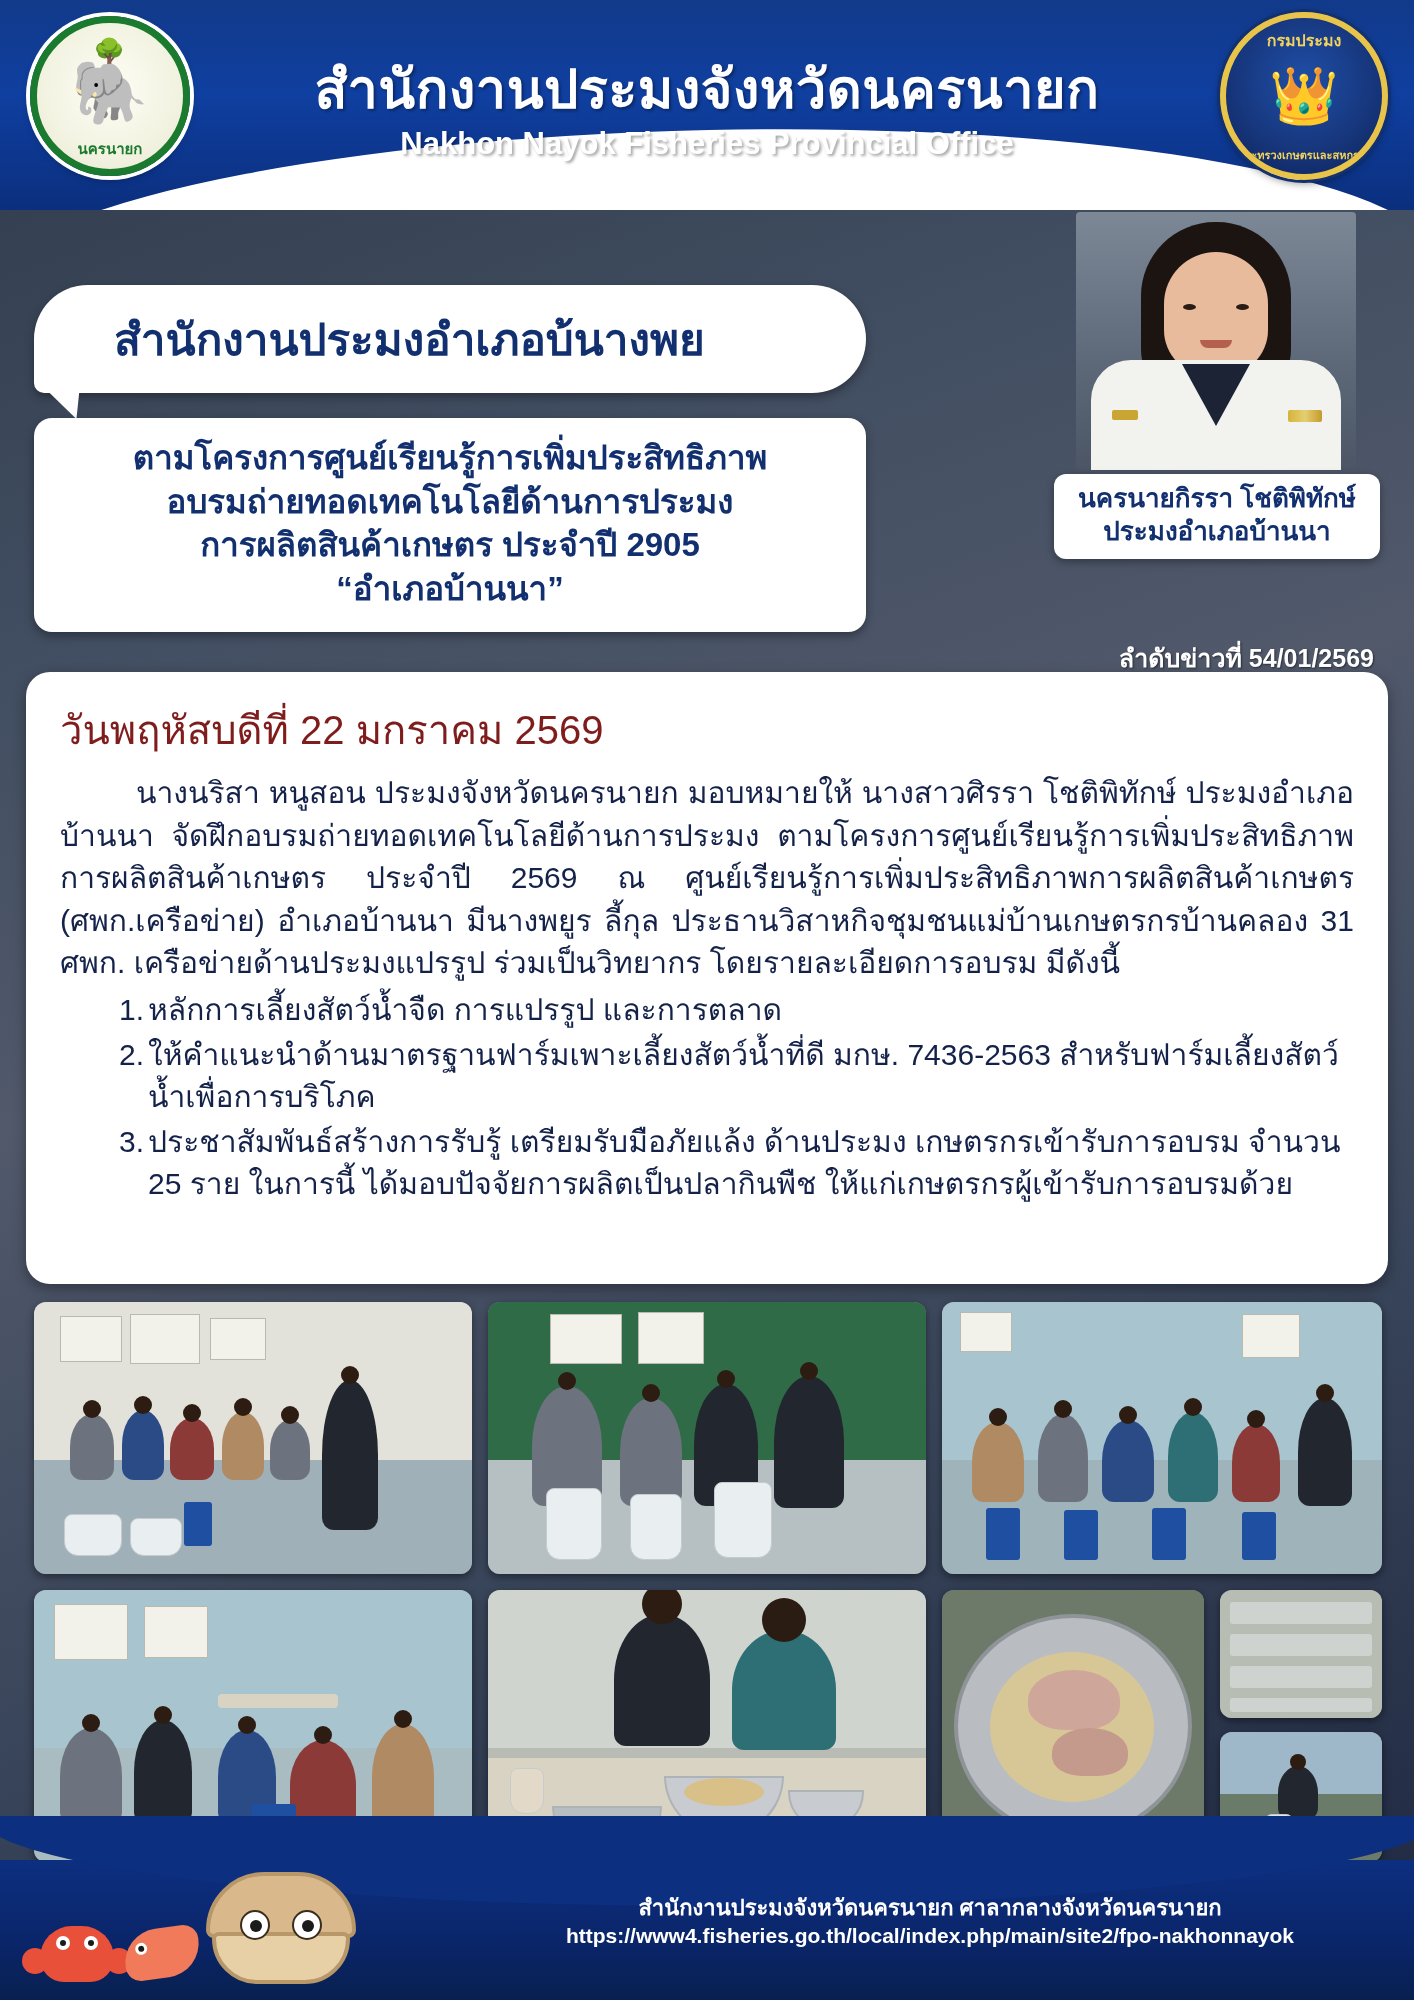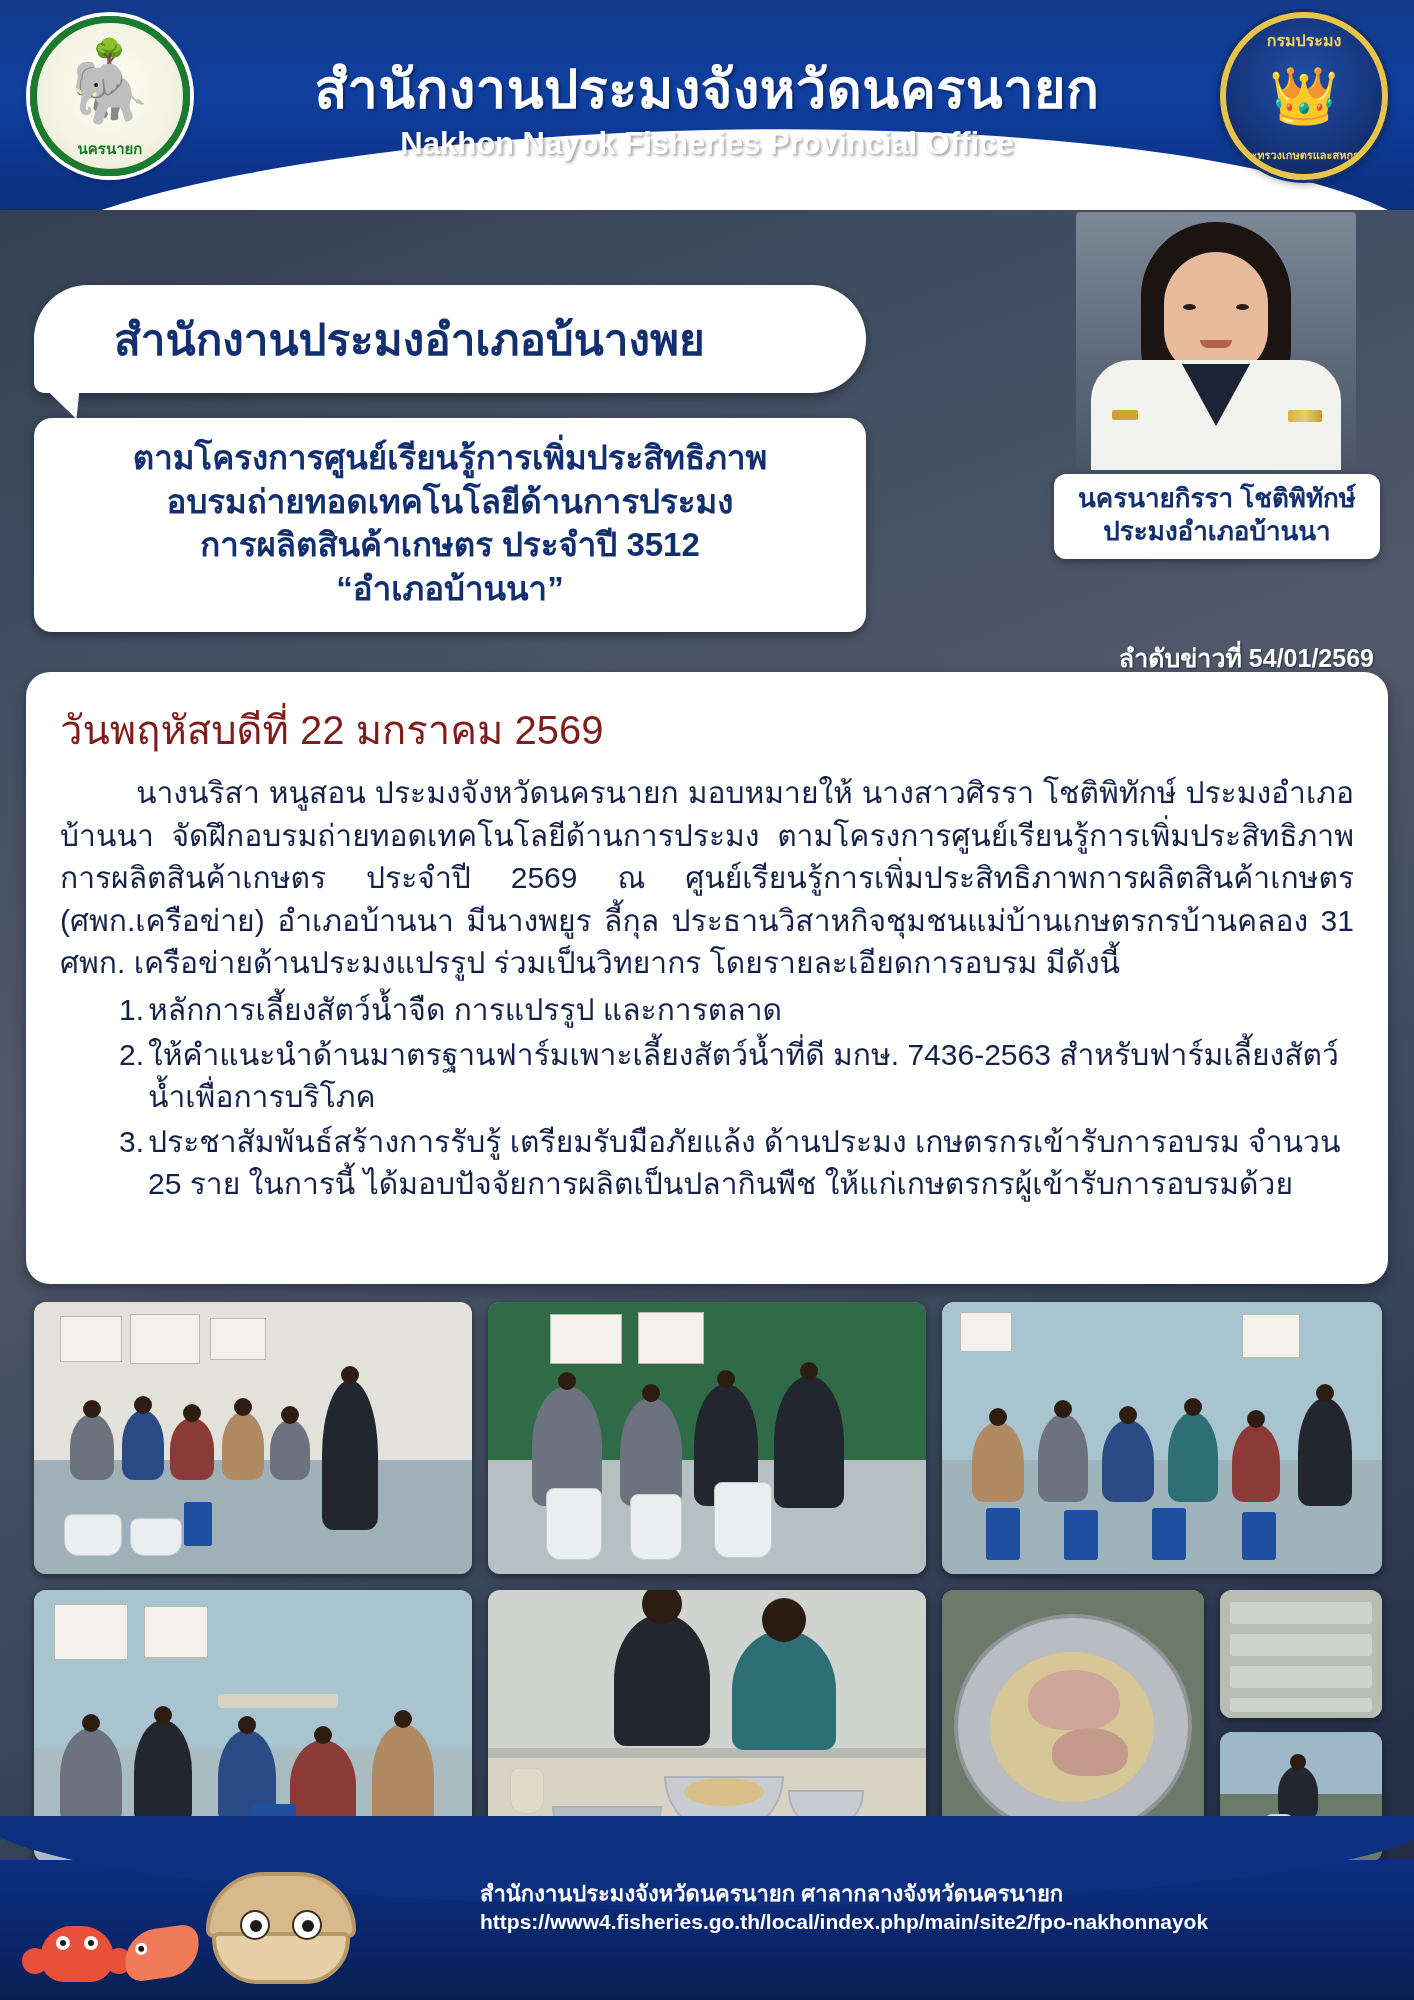--- a/index.html
+++ b/index.html
@@ -413,23 +413,23 @@
   }
   .footer-wave {
     position: absolute;
     left: -20px; top: -44px;
     width: 1460px; height: 90px;
     background: #0d2f80;
     border-radius: 0 0 50% 50% / 0 0 100% 100%;
   }
   .footer-text {
     position: absolute;
-    right: 34px; top: 18px;
+    right: 34px; top: 32px;
     width: 900px;
-    text-align: left;
+    text-align: center;
     color: #ffffff;
   }
   .footer-line { font-size: 22px; font-weight: bold; line-height: 1.45; }
   .footer-url { font-size: 21px; font-weight: bold; color: #ffffff; }
 
   
   .mascots { position: absolute; left: 20px; bottom: 6px; width: 380px; height: 130px; }
   .crab {
     position: absolute; left: 20px; bottom: 12px;
     width: 74px; height: 56px; background: #e8503a;
@@ -497,21 +497,21 @@
     </div>
   </div>
 
   <div class="office-tag">
     <span class="office-tag-text">สำนักงานประมงอำเภอบ้นางพย</span>
   </div>
 
   <div class="topic-box">
     <div class="topic-line">ตามโครงการศูนย์เรียนรู้การเพิ่มประสิทธิภาพ</div>
     <div class="topic-line">อบรมถ่ายทอดเทคโนโลยีด้านการประมง</div>
-    <div class="topic-line">การผลิตสินค้าเกษตร ประจำปี 3512</div>
+    <div class="topic-line">การผลิตสินค้าเกษตร ประจำปี 2905</div>
     <div class="topic-line">“อำเภอบ้านนา”</div>
   </div>
 
   <div class="officer">
     <div class="officer-photo">
       <div class="officer-hair"></div>
       <div class="officer-face"></div>
       <div class="officer-eye l"></div>
       <div class="officer-eye r"></div>
       <div class="officer-mouth"></div>

